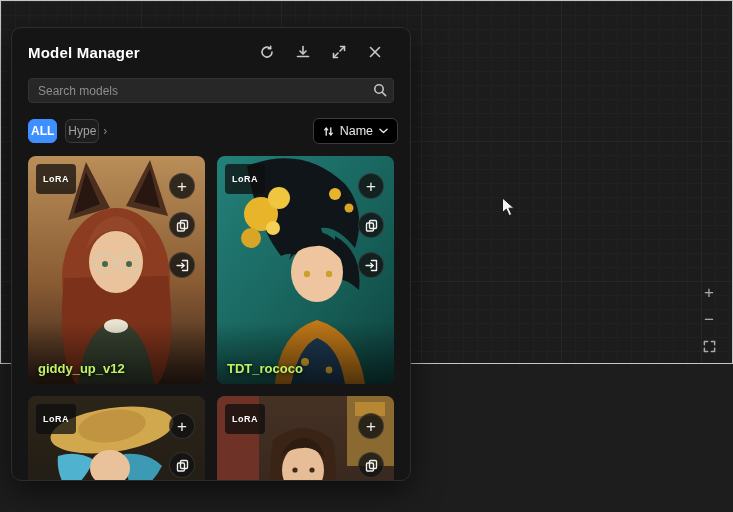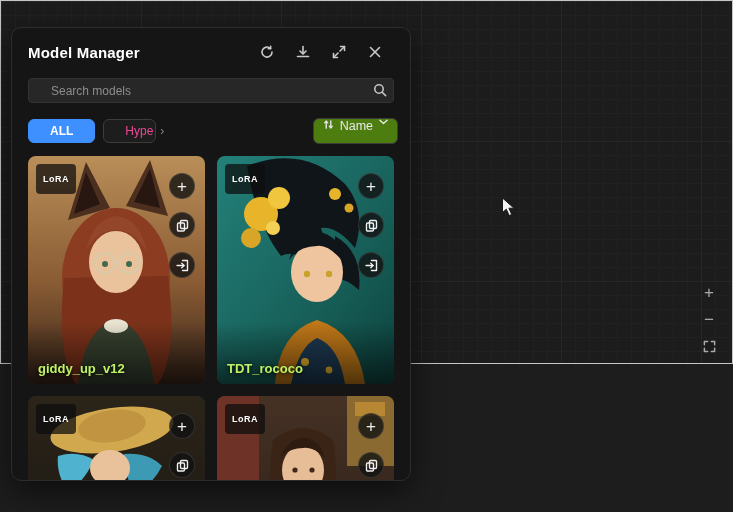--- a/index.html
+++ b/index.html
@@ -16,33 +16,33 @@
   .panel{position:absolute;left:10px;top:26px;width:398px;height:452px;background:#151515;
     border:1px solid #2d2d2d;border-radius:10px;box-shadow:0 10px 30px rgba(0,0,0,.55);overflow:hidden;}
   .hdr{position:absolute;top:12px;left:16px;right:16px;height:24px;display:flex;align-items:center;}
   .title{color:#ffffff;font-size:15px;font-weight:700;letter-spacing:.2px;}
   .hdr-icons{margin-left:auto;display:flex;gap:21px;align-items:center;margin-right:12px;}
   .hicon{width:15px;height:15px;color:#c9c9c9;display:flex;align-items:center;justify-content:center;cursor:pointer;}
   .hicon svg{width:14px;height:14px;stroke:currentColor;fill:none;stroke-width:1.6;stroke-linecap:round;stroke-linejoin:round;}
   
   .search{position:absolute;top:50px;left:16px;right:16px;height:25px;}
   .search input{width:100%;height:100%;box-sizing:border-box;background:#272727;border:1px solid #333;
-    border-radius:4px;color:#dddddd;font-size:12px;padding:0 28px 0 22px;outline:none;font-family:"Liberation Sans",sans-serif;}
+    border-radius:4px;color:#dddddd;font-size:12px;padding:0 28px 0 9px;outline:none;font-family:"Liberation Sans",sans-serif;}
   .search input::placeholder{color:#8d8d8d;}
   .search .mag{position:absolute;right:7px;top:5px;width:14px;height:14px;color:#c2c2c2;}
   .search .mag svg{width:14px;height:14px;stroke:currentColor;fill:none;stroke-width:1.6;stroke-linecap:round;}
   
   .chips{position:absolute;top:90px;left:16px;right:12px;height:26px;display:flex;align-items:center;gap:8px;}
-  .chip{height:22px;display:flex;align-items:center;padding:0 21px;border-radius:6px;font-size:12px;
+  .chip{height:22px;display:flex;align-items:center;padding:0 2px;border-radius:6px;font-size:12px;
     background:#1d1d1d;border:1px solid #3c3c3c;color:#d8d8d8;cursor:pointer;white-space:nowrap;}
   .chip.active{background:#3e8fff;border-color:#3e8fff;color:#ffffff;font-weight:700;}
-  .chip.trunc{max-width:42px;overflow:hidden;color:#ec4899;padding-right:2px;}
+  .chip.trunc{max-width:42px;overflow:hidden;color:#a3a3a3;padding-right:2px;}
   .chev-right{color:#8a8a8a;font-size:12px;margin-left:-4px;}
-  .sort{margin-left:auto;height:24px;display:flex;align-items:flex-start;gap:6px;padding:0 9px;
-    border:1px solid #3c3c3c;border-radius:6px;color:#e8e8e8;font-size:12.5px;cursor:pointer;background:#4d7c0f;}
+  .sort{margin-left:auto;height:24px;display:flex;align-items:center;gap:6px;padding:0 9px;
+    border:1px solid #3c3c3c;border-radius:6px;color:#e8e8e8;font-size:12.5px;cursor:pointer;background:#000000;}
   .sort svg{stroke:currentColor;fill:none;stroke-width:1.5;stroke-linecap:round;stroke-linejoin:round;}
   
   .grid{position:absolute;top:128px;left:16px;width:366px;display:grid;grid-template-columns:177px 177px;gap:12px;grid-auto-rows:228px;}
   .card{position:relative;border-radius:8px;overflow:hidden;background:#222;cursor:pointer;}
   .card svg.art{position:absolute;inset:0;width:100%;height:100%;}
   .fade{position:absolute;left:0;right:0;bottom:0;height:62px;background:linear-gradient(transparent,rgba(0,0,0,.58));}
   .badge{position:absolute;top:8px;left:8px;background:rgba(14,14,14,.74);color:#fff;font-size:9px;font-weight:700;
     padding:10px 7px;border-radius:4px;letter-spacing:.5px;}
   .cbtn{position:absolute;right:10px;width:26px;height:26px;border-radius:50%;background:rgba(18,18,18,.8);
     border:1px solid rgba(255,255,255,.12);color:#f0f0f0;display:flex;align-items:center;justify-content:center;cursor:pointer;box-sizing:border-box;}

